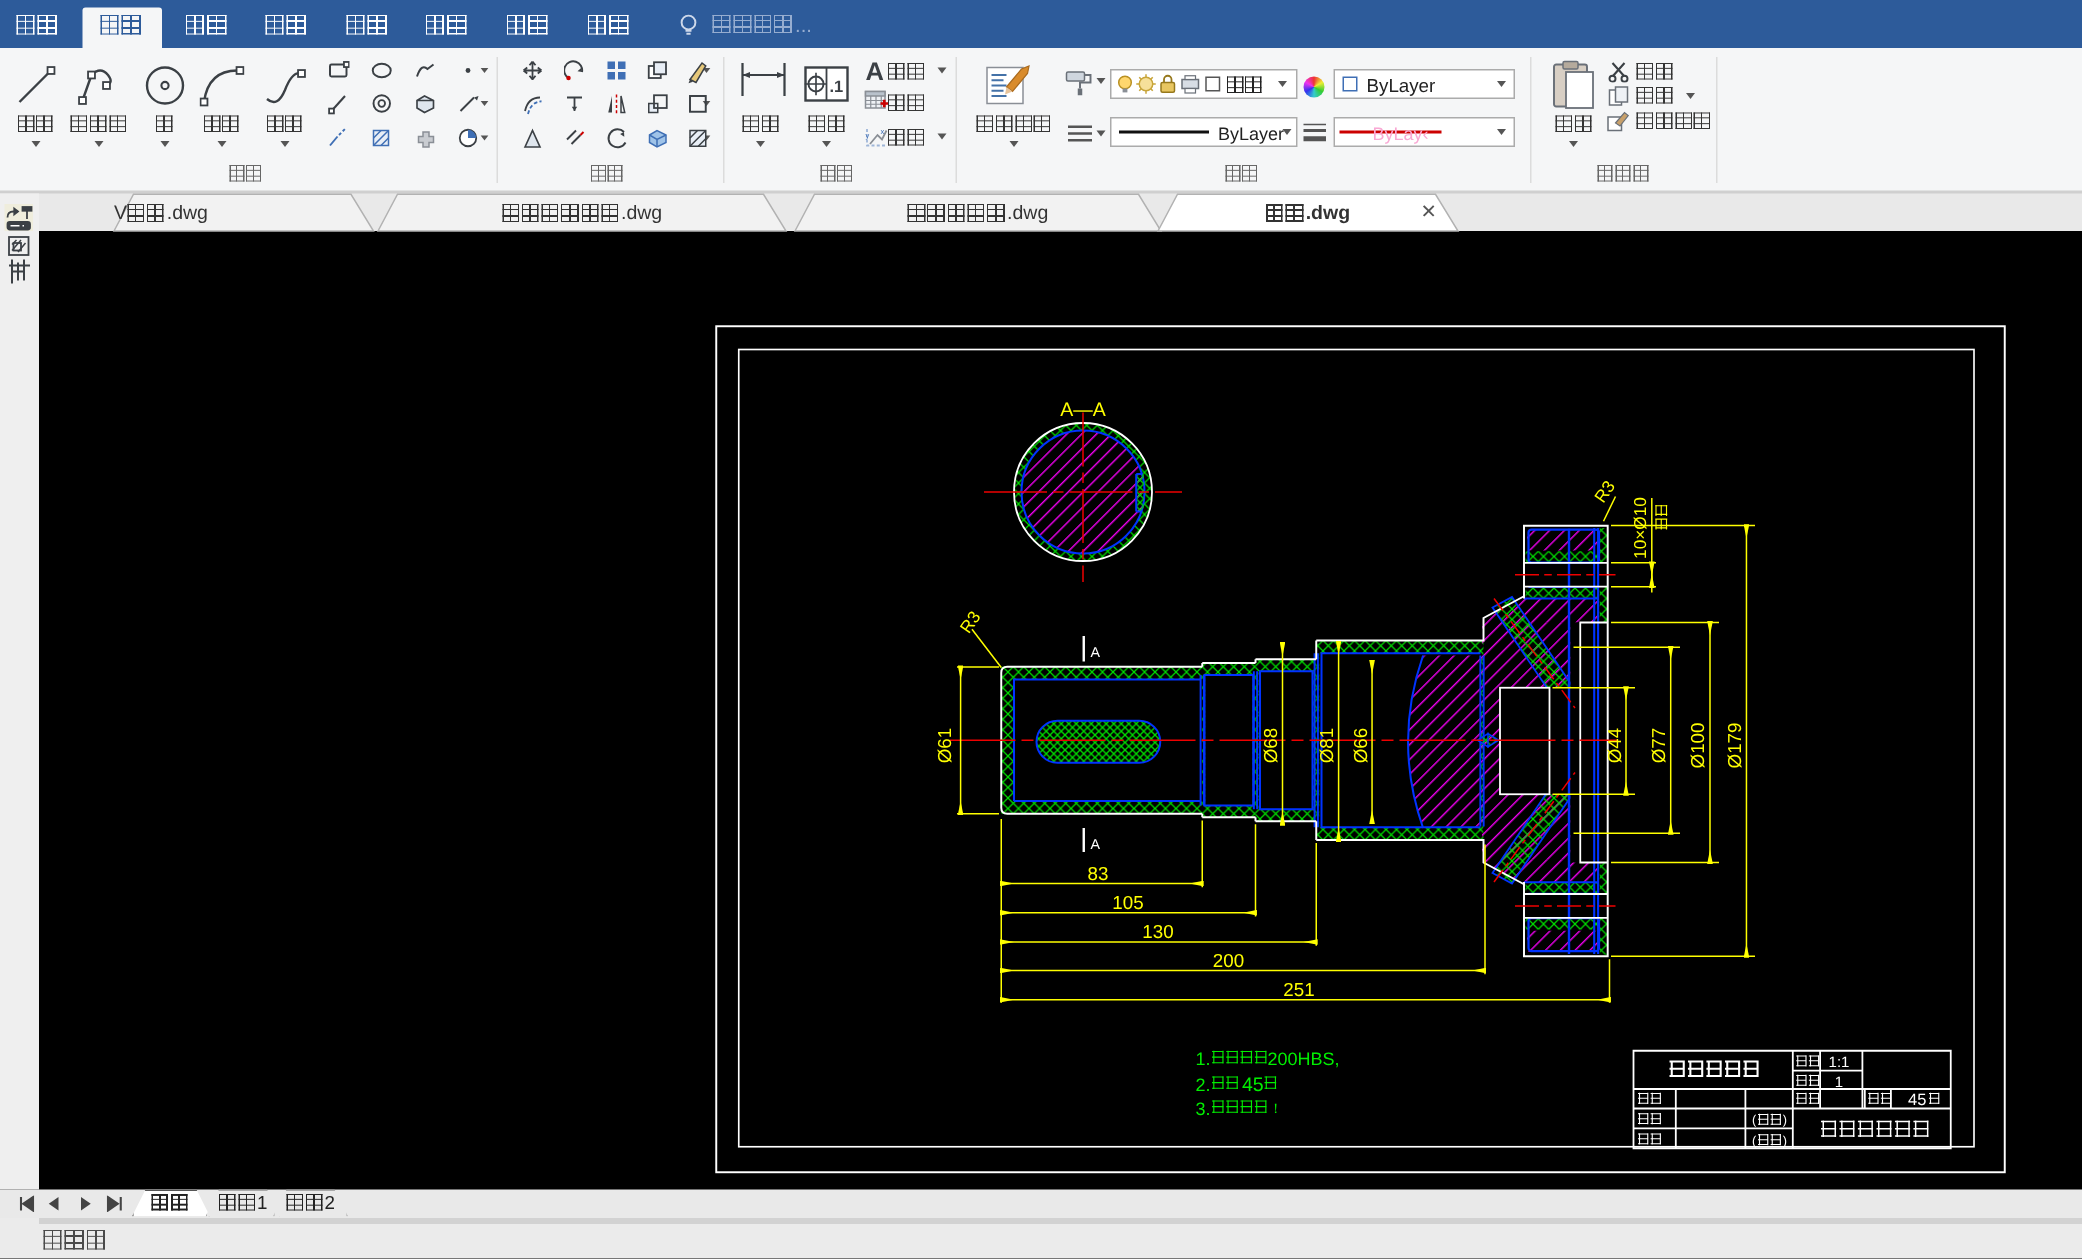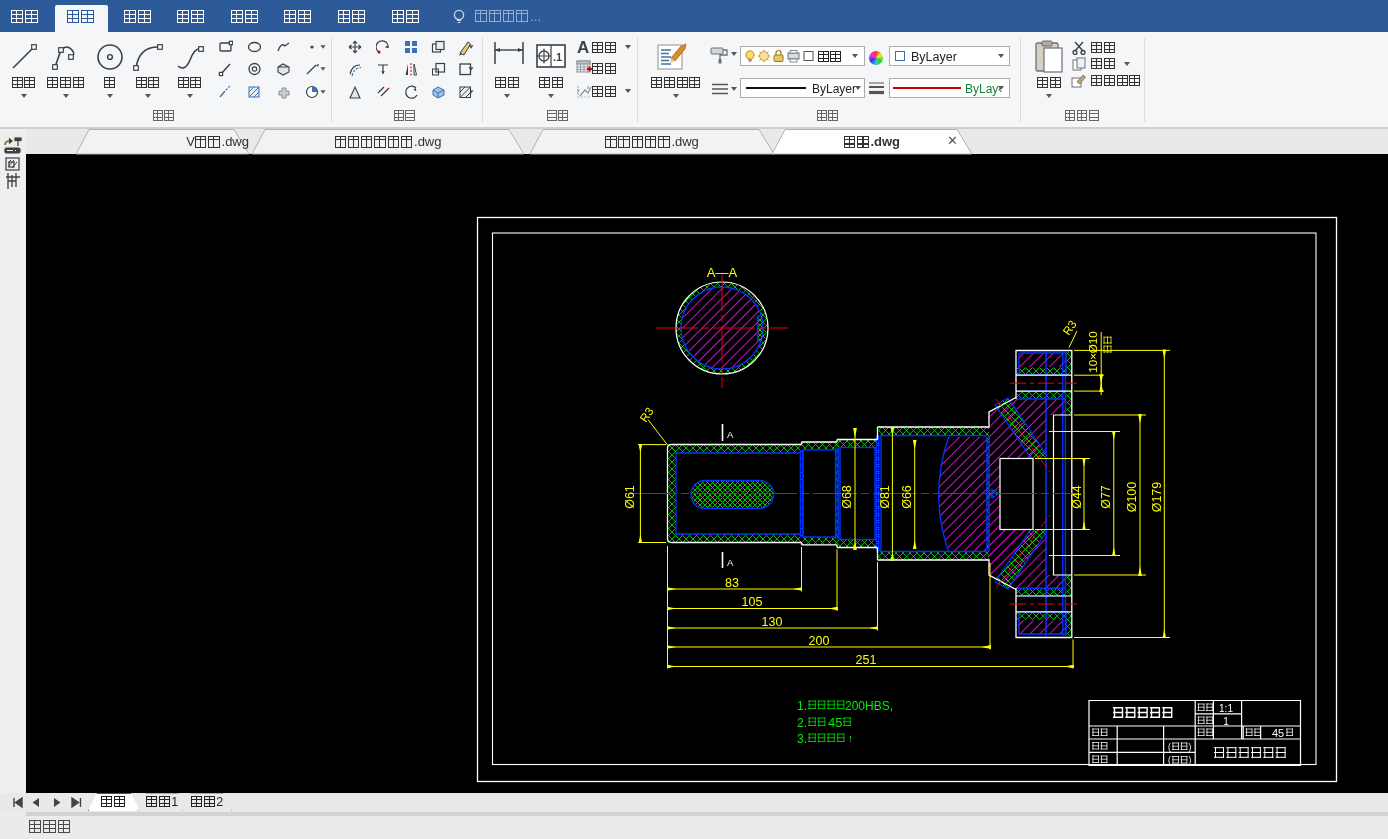--- a/index.html
+++ b/index.html
@@ -256,21 +256,21 @@
 <div class="abs" style="left:746px;top:87px;width:60px;height:1.6px;background:#111"></div>
 <div class="abs" style="left:812px;top:82px;font-size:12px;color:#222">ByLayer</div>
 <div class="abs dd" style="left:855px;top:86px"></div>
 <svg class="abs" style="left:868px;top:81px" width="17" height="16" viewBox="0 0 17 16">
     <path d="M1,2h15" stroke="#555" stroke-width="1"></path>
     <path d="M1,6h15" stroke="#555" stroke-width="2"></path>
     <path d="M1,11.5h15" stroke="#555" stroke-width="3.2"></path>
   </svg>
 <div class="abs" style="left:889px;top:78px;width:121px;height:20px;background:#fff;border:1px solid #ababab"></div>
 <div class="abs" style="left:893px;top:87px;width:68px;height:1.6px;background:#c00"></div>
-<div class="abs" style="left:965px;top:82px;font-size:12px;color:#15803d">ByLay‹</div>
+<div class="abs" style="left:915px;top:82px;font-size:12px;color:#f9a8d4">ByLay‹</div>
 <div class="abs dd" style="left:998px;top:86px"></div>
 <svg class="abs" style="left:1032px;top:40px" width="36" height="34" viewBox="0 0 36 34">
 <rect x="4" y="3" width="22" height="28" rx="1.5" fill="#d8cfc4" stroke="#6a7078" stroke-width="1.3"></rect>
 <rect x="10" y="1" width="10" height="5" rx="1" fill="#b5aa9c" stroke="#6a7078"></rect>
 <rect x="12" y="8" width="18" height="24" fill="#fff" stroke="#6a7078" stroke-width="1.2"></rect>
 </svg>
 <div class="abs" style="left:1037px;top:76px;font-size:12.5px;color:#333"><span><i class="c"></i><i class="c"></i></span></div>
 <div class="abs dd" style="left:1046px;top:94px"></div>
 <svg class="abs" style="left:1072px;top:41px" width="15" height="14" viewBox="0 0 15 14">
 <path d="M3,1 L11,10 M11,1 L3,10" stroke="#3b4045" stroke-width="1.4"></path>
@@ -289,21 +289,21 @@
 <path d="M6,9 L12,2 l2.5,2 L9,11 Z" fill="#c8a06a" stroke="#6a7078" stroke-width=".8"></path>
   </svg>
 <div class="abs" style="left:1091px;top:74px;font-size:12.5px;color:#333"><span><i class="c"></i><i class="c"></i><i class="c"></i><i class="c"></i></span></div>
 <div class="abs" style="left:0;top:128px;width:1388px;height:26px;background:#e9e9e9;border-top:1px solid #cfcfcf"></div>
 <svg class="abs" style="left:0;top:128px" width="1388" height="27" viewBox="0 128 1388 27">
     <path d="M76,154 L89,129.5 L234,129.5 L249,154 Z" fill="#f2f2f2" stroke="#b2b2b2" stroke-width="1"></path>
     <path d="M252,154 L265,129.5 L509,129.5 L524,154 Z" fill="#f2f2f2" stroke="#b2b2b2" stroke-width="1"></path>
     <path d="M530,154 L543,129.5 L759,129.5 L774,154 Z" fill="#f2f2f2" stroke="#b2b2b2" stroke-width="1"></path>
     <path d="M772,154 L785,129.5 L957,129.5 L972,154 Z" fill="#ffffff" stroke="#b2b2b2" stroke-width="1"></path>
   </svg>
-<div class="abs" style="left:76px;top:129px;width:173px;height:25px;text-align:right;font-size:13px;line-height:25px;color:#333">V<span><i class="c"></i><i class="c"></i></span>.dwg</div>
+<div class="abs" style="left:76px;top:129px;width:173px;height:25px;text-align:left;font-size:13px;line-height:25px;color:#333">V<span><i class="c"></i><i class="c"></i></span>.dwg</div>
 <div class="abs" style="left:252px;top:129px;width:272px;height:25px;text-align:center;font-size:13px;line-height:25px;color:#333"><span><i class="c"></i><i class="c"></i><i class="c"></i><i class="c"></i><i class="c"></i><i class="c"></i></span>.dwg</div>
 <div class="abs" style="left:530px;top:129px;width:244px;height:25px;text-align:center;font-size:13px;line-height:25px;color:#333"><span><i class="c"></i><i class="c"></i><i class="c"></i><i class="c"></i><i class="c"></i></span>.dwg</div>
 <div class="abs" style="left:772px;top:129px;width:200px;height:25px;text-align:center;font-size:13px;line-height:25px;color:#333"><b><span><i class="cb"></i><i class="cb"></i></span>.dwg</b></div>
 <div class="abs" style="left:947px;top:133px;font-size:13px;color:#555">✕</div>
 <div class="abs" style="left:0;top:129px;width:26px;height:664px;background:#efefef"></div>
 <div class="abs" style="left:3px;top:136px;width:19px;height:18px;background:#efeddc"></div>
 <svg class="abs" style="left:3px;top:137px" width="20" height="60" viewBox="0 0 20 60">
 <g stroke="#3b4045" fill="none" stroke-width="1.2">
 <path d="M2,8 Q2,4 6,4 L9,4"></path>
       <path d="M9,4 l-2.5,-2 v4 z" fill="#3b4045"></path>

